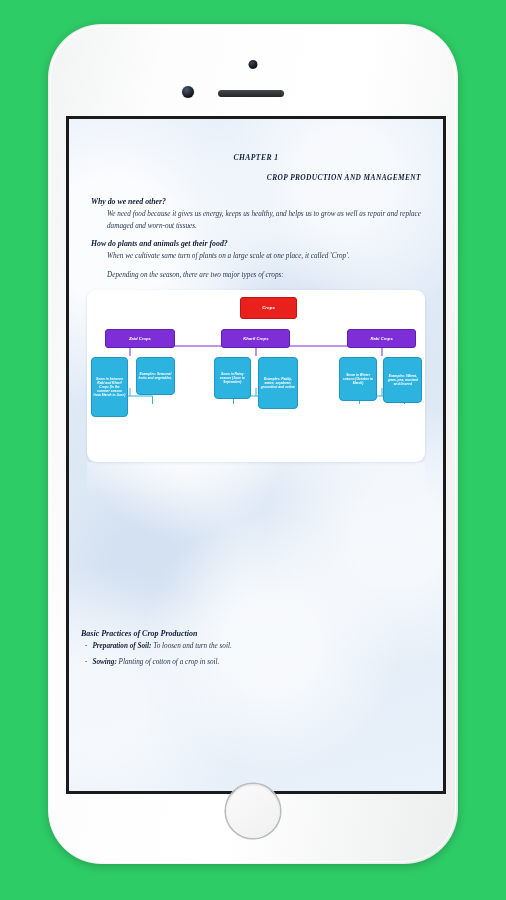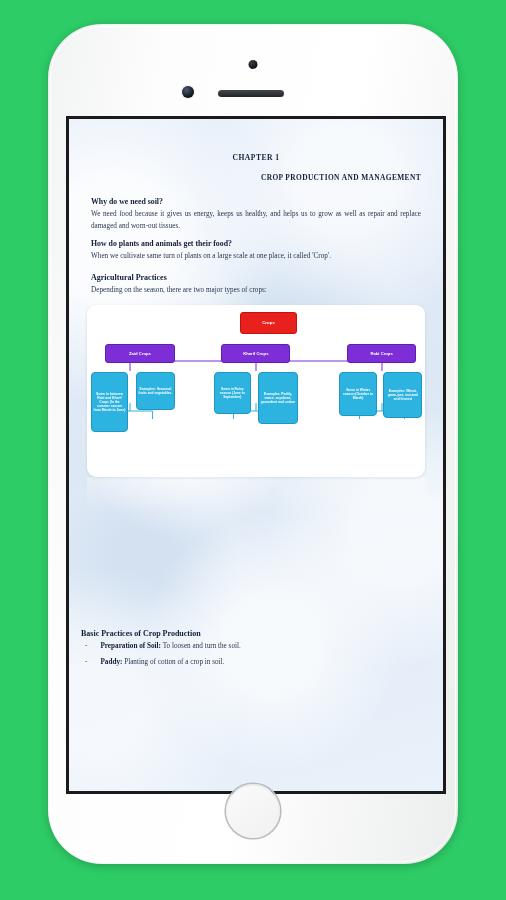--- a/index.html
+++ b/index.html
@@ -8,20 +8,21 @@
     width:506px;height:900px;overflow:hidden;
     background:#2ecc67;
     font-family:"Liberation Serif", serif;
   }
   
   #phone-frame{
     position:absolute;left:48px;top:24px;width:410px;height:840px;
     background:linear-gradient(100deg,#f2f3f3 0%,#fdfdfd 22%,#ffffff 58%,#eceded 100%);
     border-radius:54px;
     box-shadow:0 2px 10px rgba(0,0,0,.22), inset 0 0 2px rgba(0,0,0,.12);
+    font-style:italic;
   }
   #phone-frame:before{
     content:"";position:absolute;inset:2px;border-radius:52px;
     border:1px solid rgba(255,255,255,.85);pointer-events:none;
   }
   .sensor-dot{
     position:absolute;left:50%;transform:translateX(-50%);top:36px;
     width:9px;height:9px;border-radius:50%;
     background:radial-gradient(circle at 35% 30%,#3a3f49,#101317 70%);
   }
@@ -63,21 +64,21 @@
   .chapter-head{
     text-align:center;font-weight:bold;font-size:7.6px;letter-spacing:.45px;
     color:#12203a;margin:0 0 11px 0;
   }
   .chapter-title{
     text-align:right;font-weight:bold;font-size:7.4px;letter-spacing:.4px;
     color:#12203a;margin:0 0 15px 0;
   }
   .h-q{font-weight:bold;font-size:7.8px;color:#101d36;margin:0 0 3px 0;}
   .para{
-    font-size:7.2px;line-height:1.62;color:#27374f;margin:0 0 7px 0;
+    font-size:7.2px;line-height:1.62;color:#27374f;margin:0 0 7px 16px;
     text-align:justify;
   }
   .sec-head{font-weight:bold;font-size:8px;color:#101d36;margin:10px 0 3px 0;}
   
   .chart-card{
     position:relative;margin:8px -4px 0 -4px;height:172px;
     background:#ffffff;border-radius:9px;
     box-shadow:0 1px 3px rgba(60,90,130,.18);
   }
   .chart-reflection{
@@ -104,46 +105,45 @@
     border-radius:4px;padding:2px 1px;
   }
   svg.links{position:absolute;left:0;top:0;width:100%;height:100%;}
   
   .bottom-block{position:absolute;left:12px;right:22px;bottom:118px;}
   .bullet-row{
     display:flex;gap:5px;font-size:7.2px;color:#27374f;margin:0 0 5px 0;
     line-height:1.5;padding-left:4px;
   }
   .bullet-dash{color:#3a4c68;flex:0 0 auto;}
-  .bullet-row b{color:#101d36;margin-left:8px;}
+  .bullet-row b{color:#101d36;}
 </style>
 </head>
 <body>
 
 <div id="phone-frame">
 
   <div class="sensor-dot"></div>
   <div class="front-camera"></div>
   <div class="earpiece"></div>
 
   <div id="screen">
     <div id="paper"></div>
 
     <div class="doc">
 
       <div class="chapter-head">CHAPTER 1</div>
       <div class="chapter-title">CROP PRODUCTION AND MANAGEMENT</div>
 
-      <div class="h-q">Why do we need soil?</div>
+      <div class="h-q">Why do we need other?</div>
       <p class="para">We need food because it gives us energy, keeps us healthy, and helps us to grow as well as repair and replace damaged and worn-out tissues.</p>
 
       <div class="h-q">How do plants and animals get their food?</div>
       <p class="para">When we cultivate same turn of plants on a large scale at one place, it called 'Crop'.</p>
 
-      <div class="sec-head">Agricultural Practices</div>
       <p class="para">Depending on the season, there are two major types of crops:</p>
 
       <div class="chart-card">
         <svg class="links" viewBox="0 0 330 172" preserveAspectRatio="none">
           <g fill="none" stroke="#7d2ed6" stroke-width="1">
             <path d="M165 46 L165 56"></path>
             <path d="M42 56 L288 56"></path>
             <path d="M42 56 L42 66"></path>
             <path d="M165 56 L165 66"></path>
             <path d="M288 56 L288 66"></path>
@@ -183,21 +183,21 @@
 
       <div class="bottom-block">
         <div class="sec-head">Basic Practices of Crop Production</div>
 
         <div class="bullet-row">
           <span class="bullet-dash">-</span>
           <span><b>Preparation of Soil:</b><span> To loosen and turn the soil.</span></span>
         </div>
         <div class="bullet-row">
           <span class="bullet-dash">-</span>
-          <span><b>Paddy:</b><span> Planting of cotton of a crop in soil.</span></span>
+          <span><b>Sowing:</b><span> Planting of cotton of a crop in soil.</span></span>
         </div>
       </div>
 
     </div>
   </div>
 
   <div class="home-button"></div>
 </div>
 
 </body></html>

